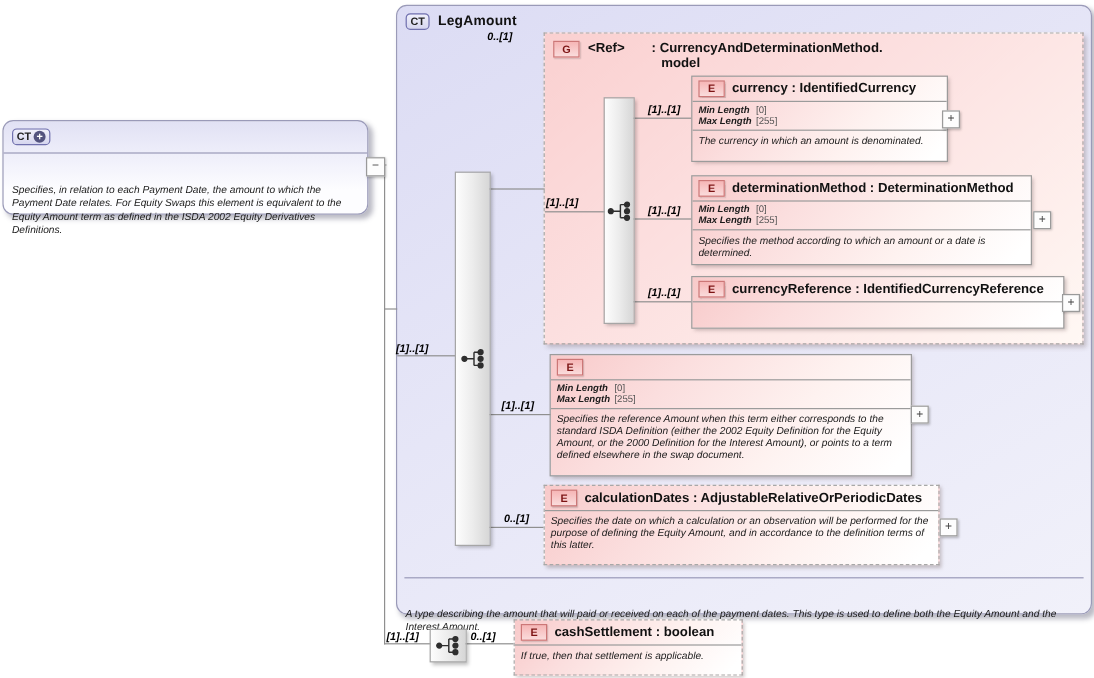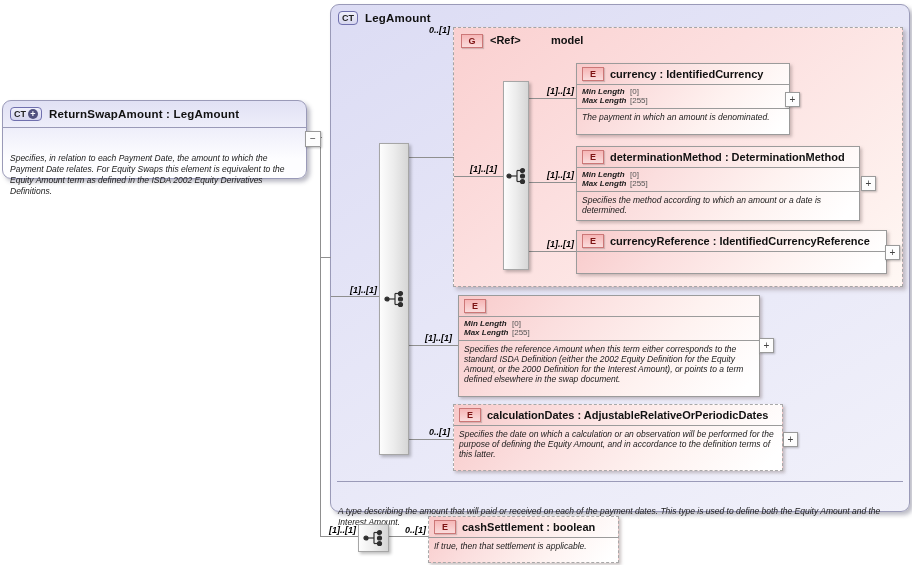--- a/index.html
+++ b/index.html
@@ -4,21 +4,21 @@
 <style>
   html,body{margin:0;padding:0;background:#fff;}
   #stage{position:relative;width:912px;height:565px;background:#ffffff;overflow:hidden;
          font-family:"Liberation Sans",sans-serif;}
   
   .hline,.vline{position:absolute;background:#8f8f8f;}
   .hline{height:1px;}
   .vline{width:1px;}
   
   .card{position:absolute;font-size:9px;font-weight:bold;font-style:italic;color:#000;
-        text-align:right;white-space:nowrap;}
+        text-align:left;white-space:nowrap;}
   
   .ctbox{position:absolute;border:1px solid #9a9ab8;border-radius:9px;
          box-shadow:3px 3px 4px rgba(60,60,90,.35);}
   .ctbox.small{background:linear-gradient(180deg,#e1e1f4 0%,#eeeefa 35%,#fdfdff 75%);}
   .ctbox.big{background:linear-gradient(150deg,#dcdcf4 0%,#e6e6f7 45%,#f1f1fa 100%);}
   .ct-head{display:flex;align-items:center;gap:7px;padding:6px 7px 3px 7px;}
   .ct-title{font-size:11.5px;font-weight:bold;color:#111;letter-spacing:.2px;}
   .badge-ct{display:inline-flex;align-items:center;gap:2px;border:1px solid #7070ae;
             border-radius:4px;background:linear-gradient(180deg,#f0f0fb,#d6d6ef);
             color:#222;font-size:9px;font-weight:bold;padding:1px 3px;line-height:10px;}
@@ -78,20 +78,21 @@
     <div class="desc" style="left:7px;top:480px;width:566px;">A type describing the amount that will paid or received on each of the payment dates. This type is used to define both the Equity Amount and the Interest Amount.</div>
   </div>
 
   <div class="groupbox" style="left:453px;top:27px;width:448px;height:258px;">
     <div class="g-head">
       <span class="badge-e">
         <span>G</span>
       </span>
       <span class="g-name">&lt;Ref&gt;</span>
       <span class="g-type">
+        <span style="display:block;">: CurrencyAndDeterminationMethod.</span>
         <span class="l2" style="display:block;">model</span>
       </span>
     </div>
   </div>
 
   <div class="hline" style="left:318px;top:137px;width:4px;"></div>
   <div class="vline" style="left:320px;top:137px;height:400px;"></div>
   <div class="hline" style="left:320px;top:257px;width:11px;"></div>
   <div class="hline" style="left:320px;top:536px;width:39px;"></div>
   <div class="hline" style="left:387px;top:536px;width:42px;"></div>
@@ -159,21 +160,20 @@
   <div class="card" style="left:420px;top:427px;width:30px;">0..[1]</div>
   <div class="card" style="left:322px;top:525px;width:34px;">[1]..[1]</div>
   <div class="card" style="left:392px;top:525px;width:34px;">0..[1]</div>
 
   <div class="ctbox small" style="left:2px;top:100px;width:303px;height:77px;">
     <div class="ct-head">
       <span class="badge-ct">
         <span>CT</span>
         <span class="plus-circle">+</span>
       </span>
-      <span class="ct-title">ReturnSwapAmount : LegAmount</span>
     </div>
     <div class="sepline" style="left:0;right:0;top:26px;"></div>
     <div class="desc" style="left:7px;top:31px;width:291px;">Specifies, in relation to each Payment Date, the amount to which the Payment Date relates. For Equity Swaps this element is equivalent to the Equity Amount term as defined in the ISDA 2002 Equity Derivatives Definitions.</div>
   </div>
 
   <div class="plusbox" style="left:305px;top:131px;width:14px;height:14px;">−</div>
 
   <div class="ebox" style="left:576px;top:63px;width:212px;height:70px;">
     <div class="ebox-head">
       <span class="badge-e">
@@ -186,21 +186,21 @@
       <div class="facet-row">
           <span class="facet-label">Min Length</span>
           <span class="facet-value">[0]</span>
         </div>
       <div class="facet-row">
           <span class="facet-label">Max Length</span>
           <span class="facet-value">[255]</span>
         </div>
     </div>
     <div class="ebox-sep"></div>
-    <div class="ebox-desc">The payment in which an amount is denominated.</div>
+    <div class="ebox-desc">The currency in which an amount is denominated.</div>
   </div>
   <div class="plusbox" style="left:785px;top:92px;">+</div>
 
   <div class="ebox" style="left:576px;top:146px;width:282px;height:73px;">
     <div class="ebox-head">
       <span class="badge-e">
           <span>E</span>
         </span>
       <span class="ebox-title">determinationMethod : DeterminationMethod</span>
     </div>

